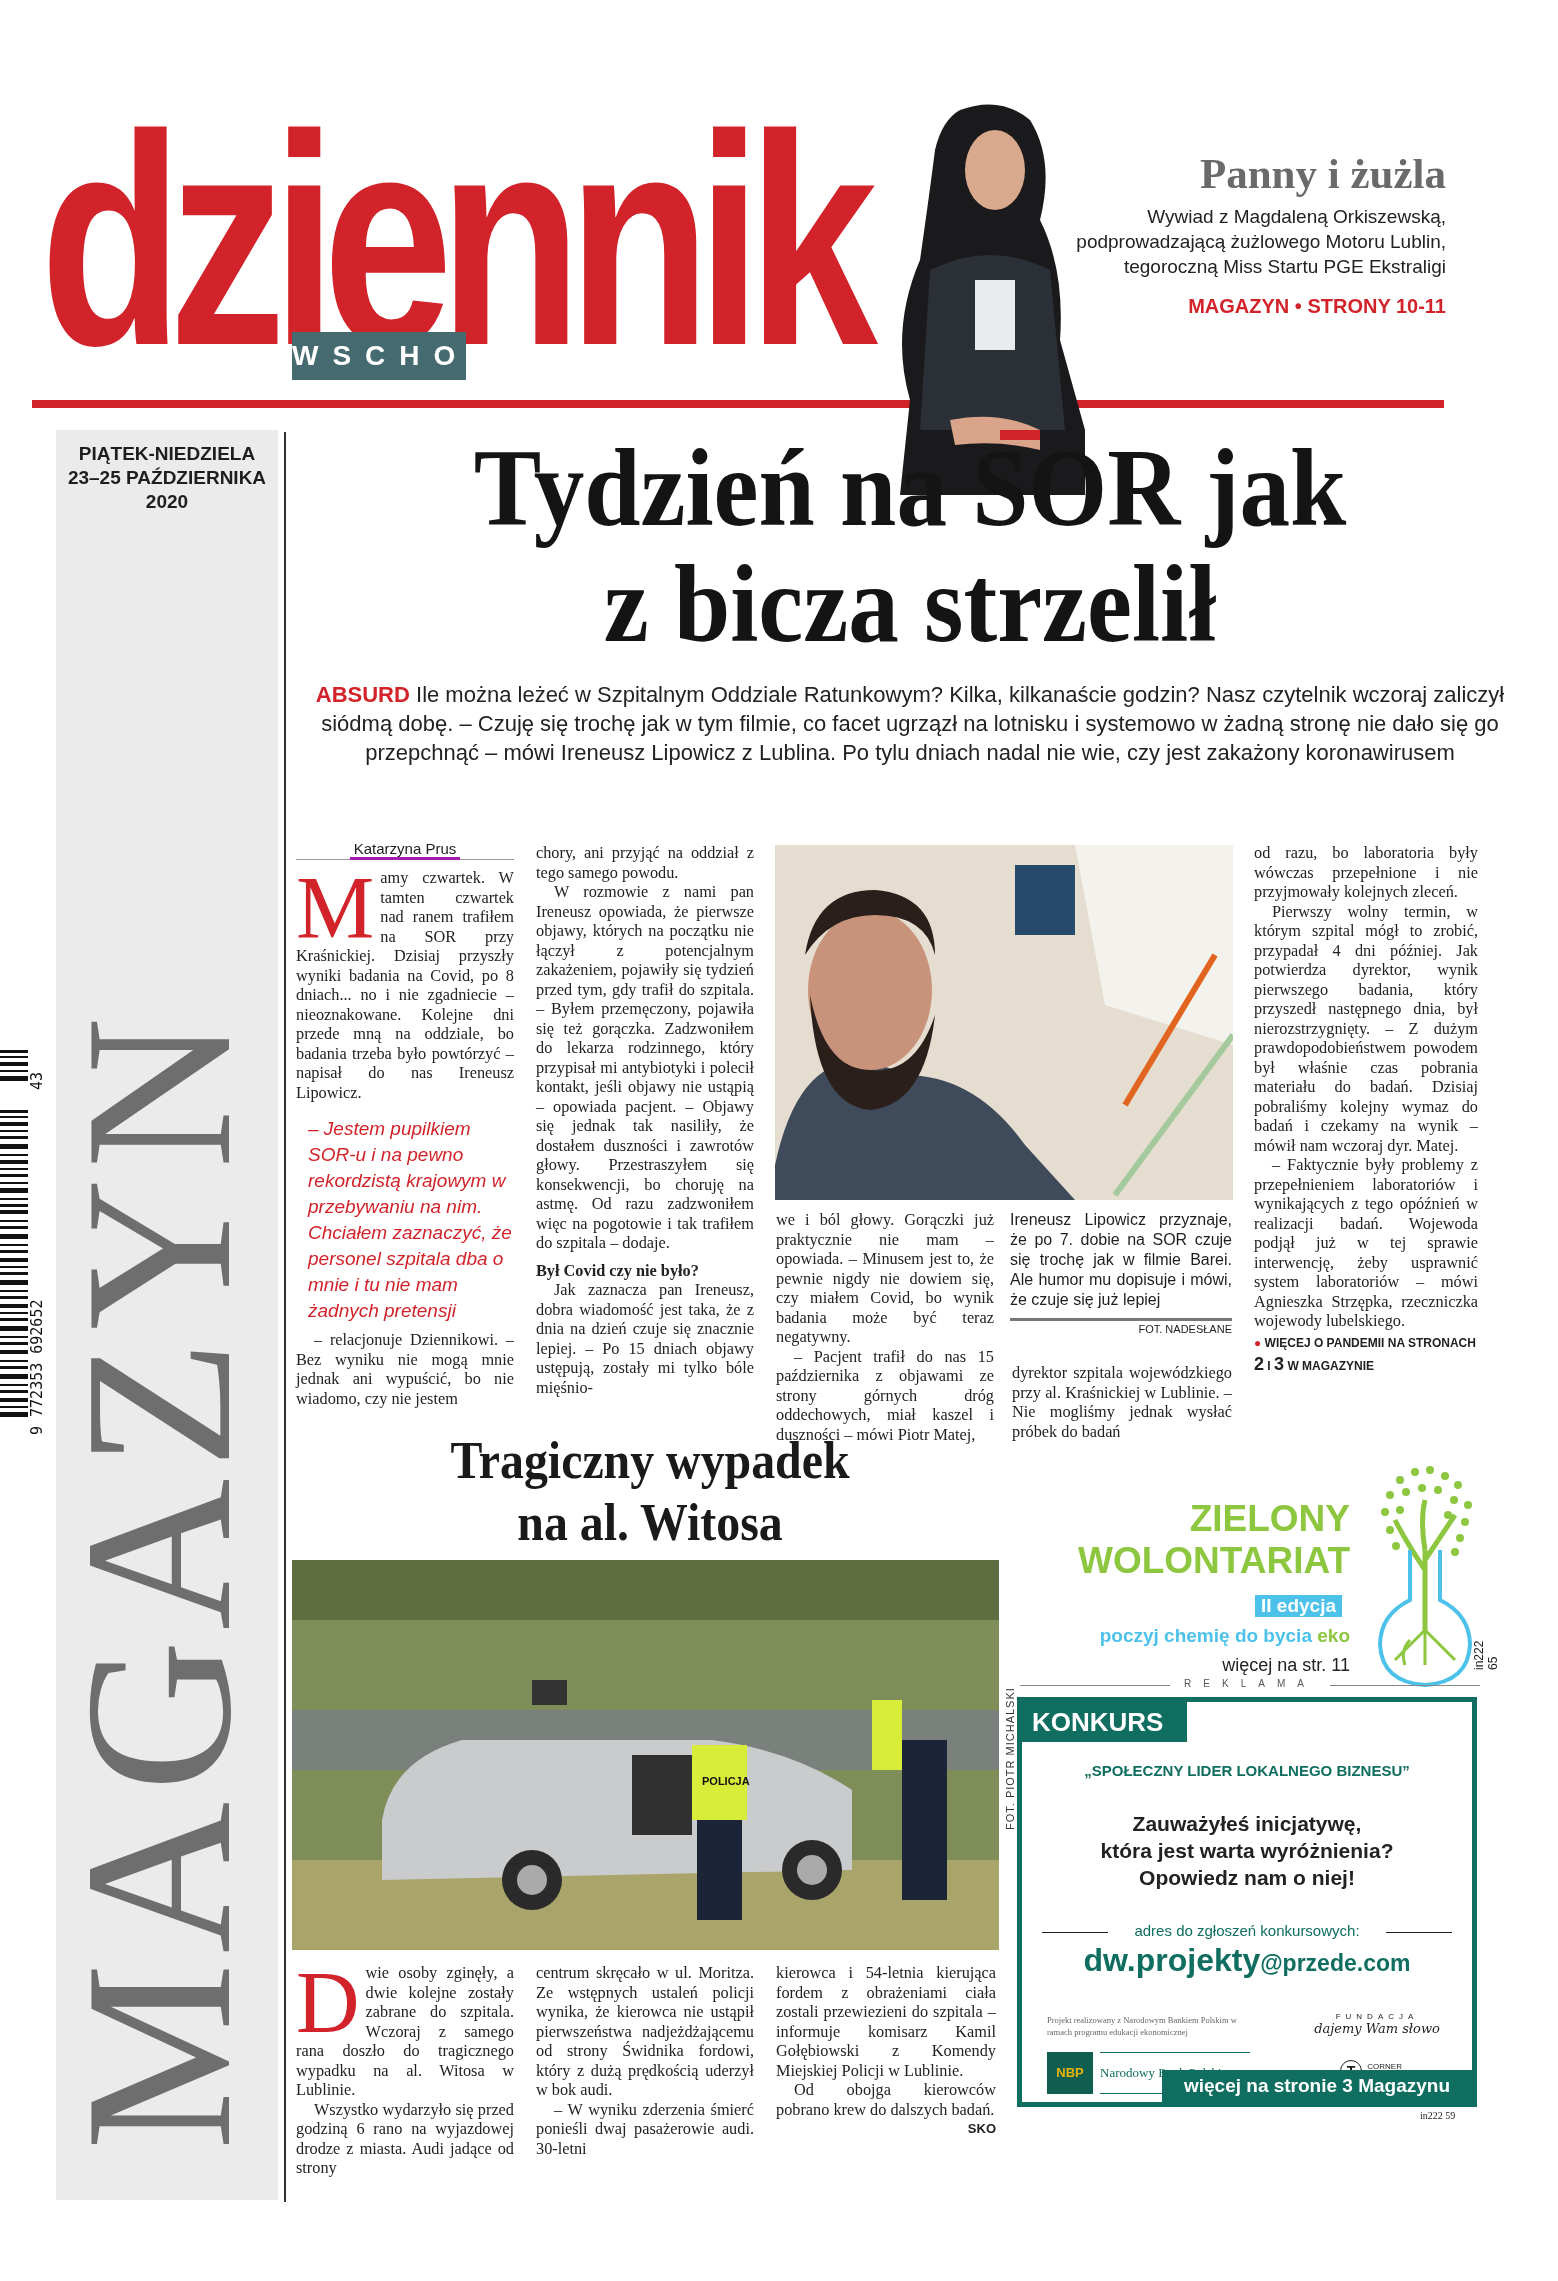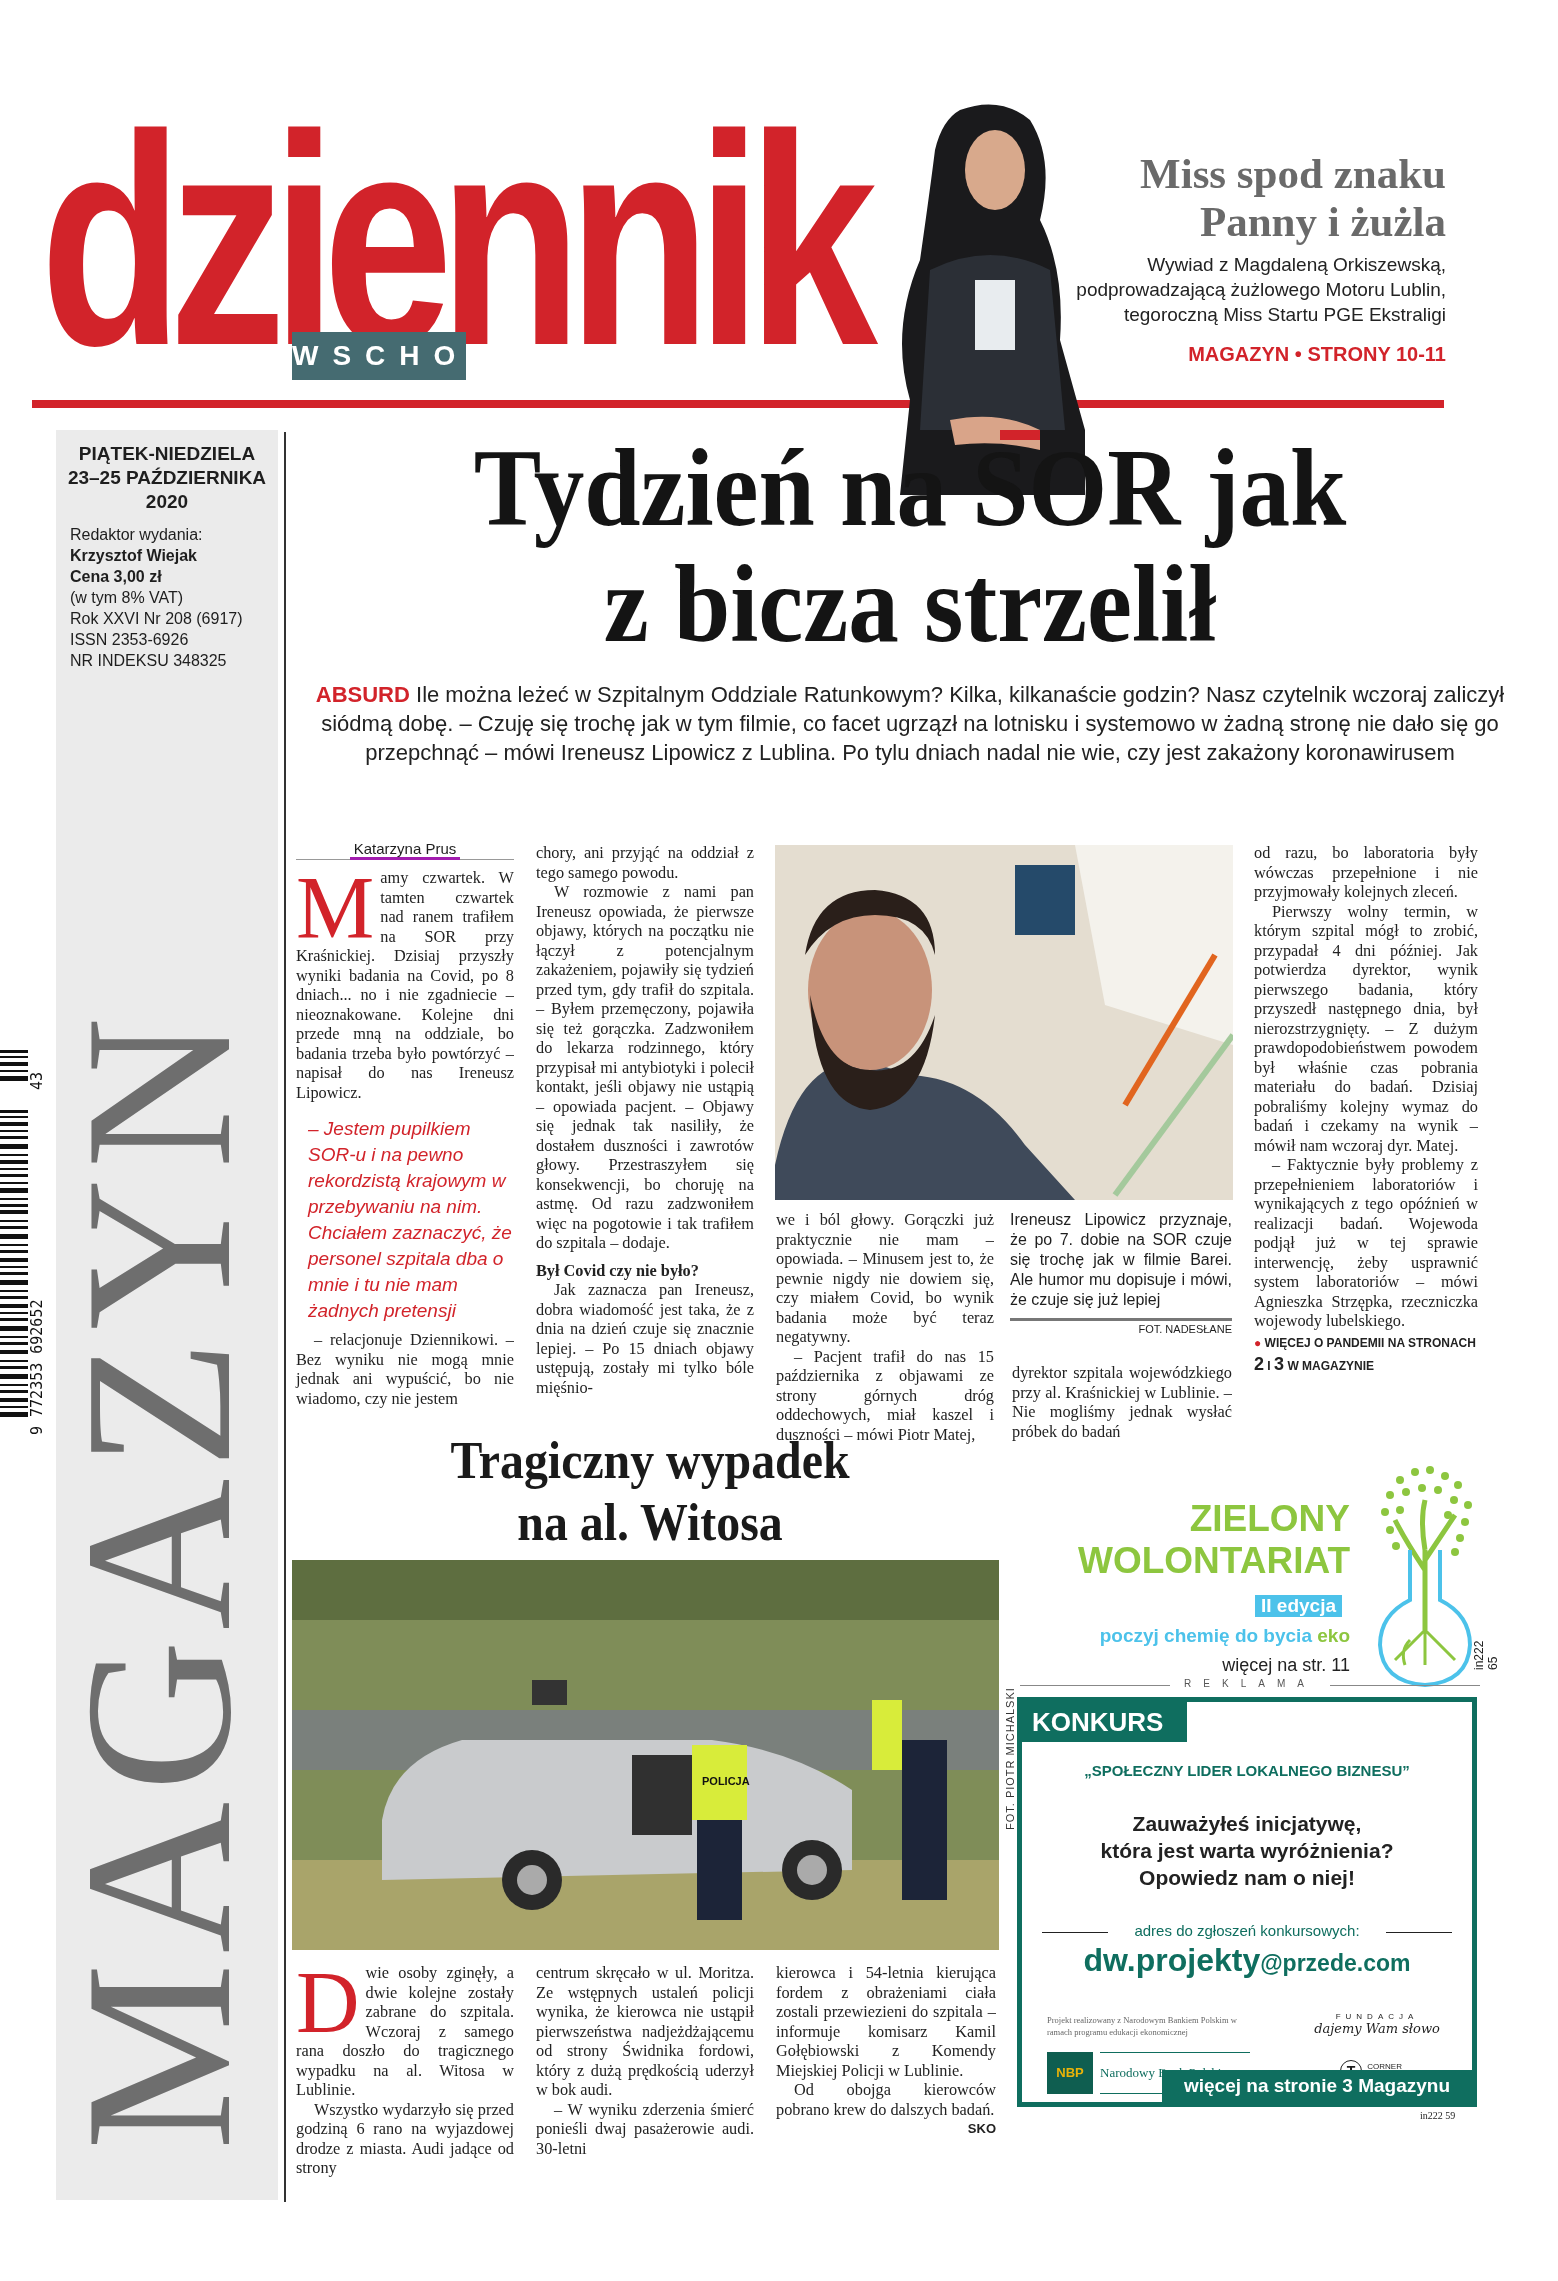--- a/index.html
+++ b/index.html
@@ -106,40 +106,30 @@
 <svg class="abs portrait" viewBox="0 0 200 395">
   <path d="M70 10 Q110 -5 140 20 Q165 60 150 120 Q175 170 170 240 L195 330 L195 395 L10 395 L20 300 Q0 230 30 160 Q40 90 45 50 Q52 20 70 10Z" fill="#1a1a1c"></path>
   <ellipse cx="105" cy="70" rx="30" ry="40" fill="#d8a98c"></ellipse>
   <path d="M40 170 Q100 140 160 170 L175 330 L30 330Z" fill="#2b2f36"></path>
   <rect x="85" y="180" width="40" height="70" fill="#e8ecef"></rect>
   <path d="M60 320 Q110 310 150 330 L150 350 Q110 340 65 345Z" fill="#d9a489"></path>
   <rect x="110" y="330" width="40" height="10" fill="#d2232a"></rect>
 </svg>
 
 <div class="abs teaser">
-  <div class="teaser-title">Miss spod znaku</div>
   <div class="teaser-title">Panny i żużla</div>
   <div class="teaser-sub">Wywiad z Magdaleną Orkiszewską, podprowadzającą żużlowego Motoru Lublin, tegoroczną Miss Startu PGE Ekstraligi</div>
   <div class="teaser-link">MAGAZYN • STRONY 10-11</div>
 </div>
 
 <div class="abs info">
   <div class="info-date">
     <div>PIĄTEK-NIEDZIELA</div>
     <div>23–25 PAŹDZIERNIKA</div>
     <div>2020</div>
-  </div>
-  <div class="info-meta">
-    <div>Redaktor wydania:</div>
-    <div class="b">Krzysztof Wiejak</div>
-    <div class="b">Cena 3,00 zł</div>
-    <div>(w tym 8% VAT)</div>
-    <div>Rok XXVI Nr 208 (6917)</div>
-    <div>ISSN 2353-6926</div>
-    <div>NR INDEKSU 348325</div>
   </div>
   <div class="magazyn">MAGAZYN</div>
 </div>
 <div class="abs vline"></div>
 
 <svg class="abs barcode" viewBox="0 0 50 390">
   <g fill="#111">
     <rect x="0" y="0" width="28" height="3"></rect>
       <rect x="0" y="6" width="28" height="2"></rect>
       <rect x="0" y="12" width="28" height="4"></rect>

